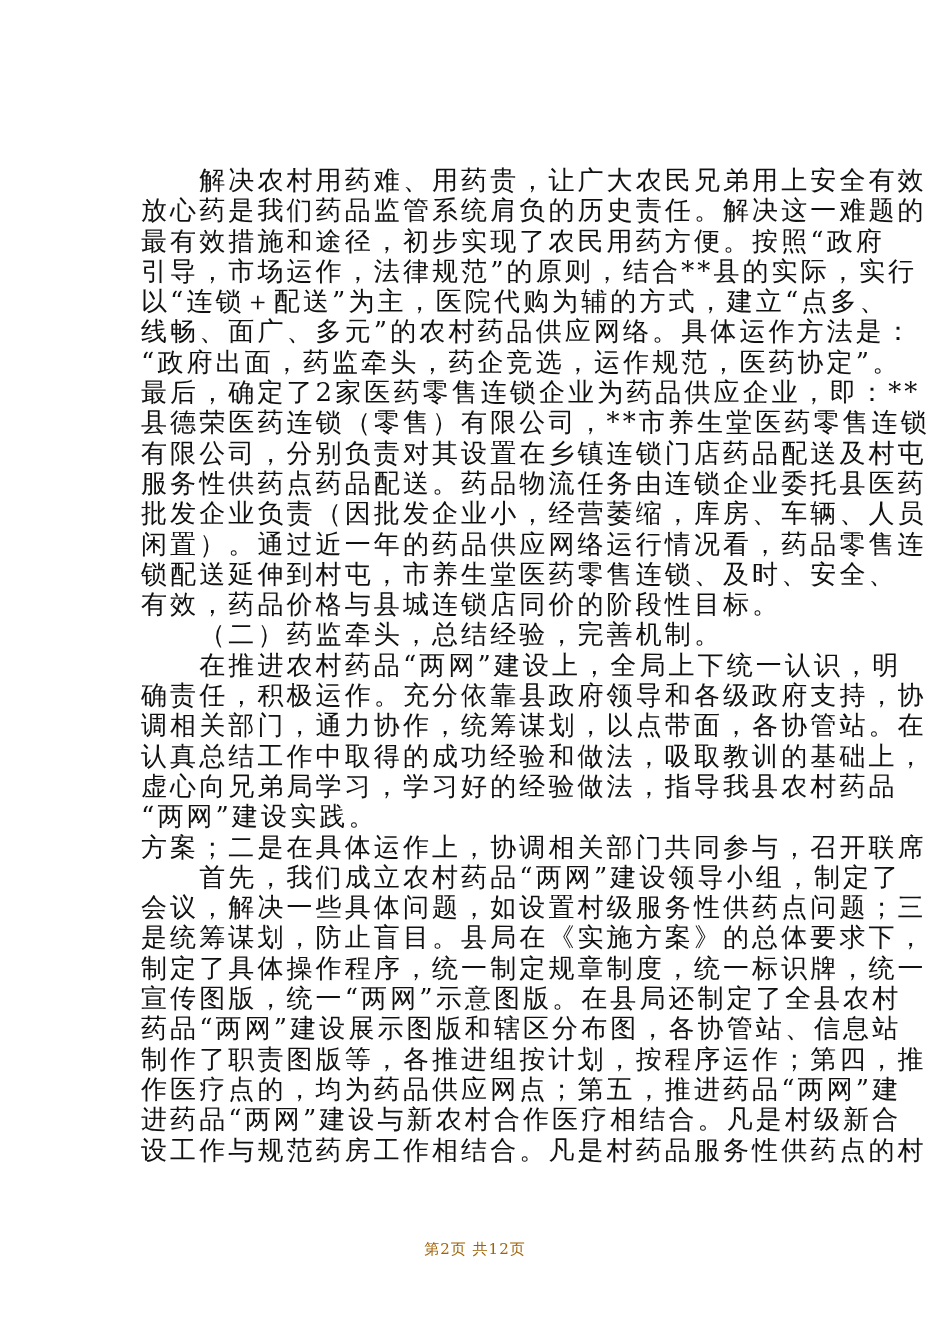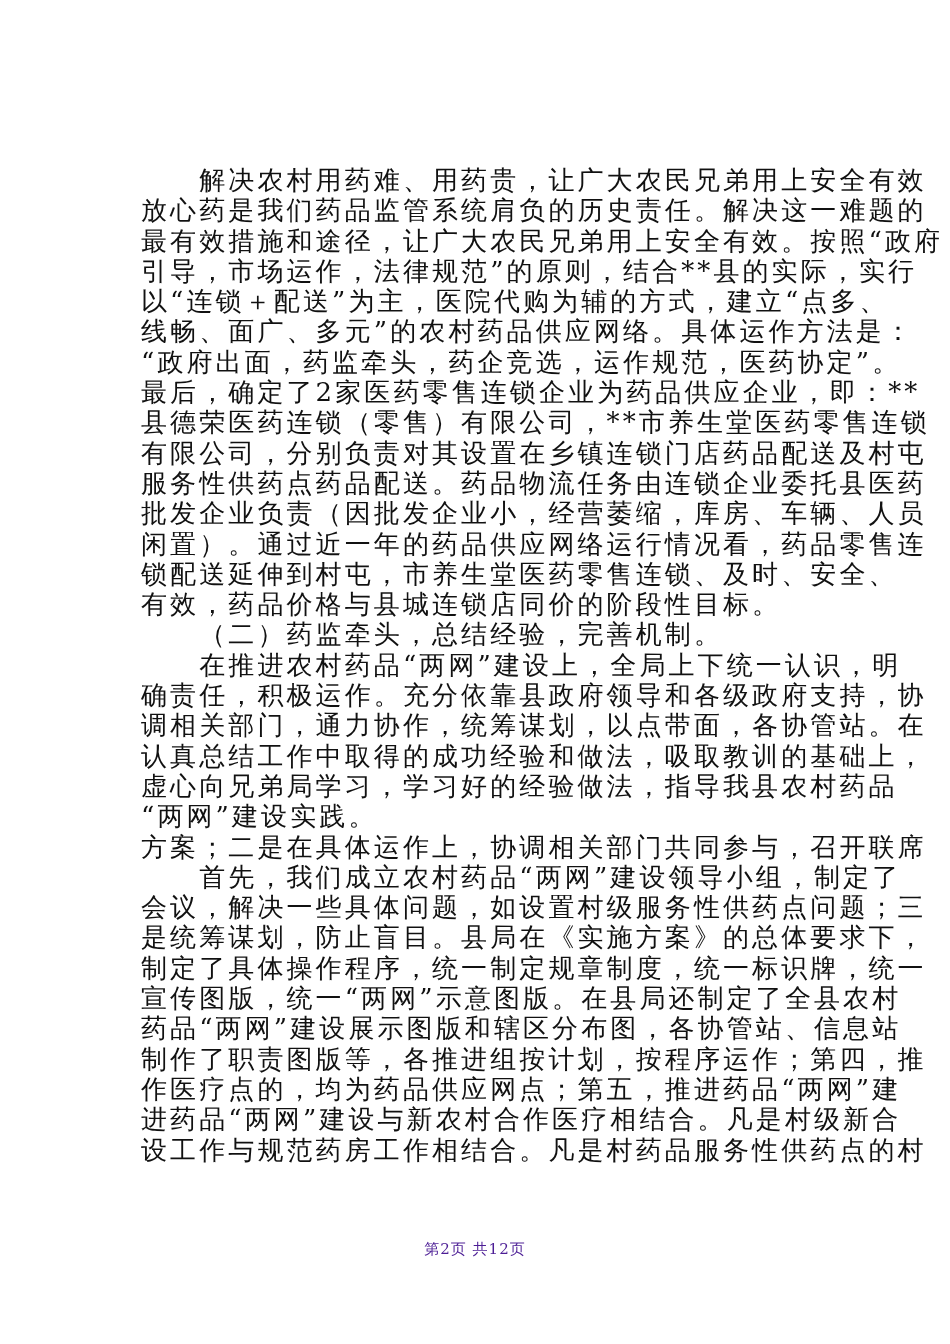--- a/index.html
+++ b/index.html
@@ -3,30 +3,30 @@
   <meta charset="utf-8">
   <style>
     html, body { margin: 0; padding: 0; background: #ffffff; }
     body { width: 950px; height: 1344px; position: relative; overflow: hidden;
            font-family: "DejaVu Serif", "Liberation Serif", serif; color: #111; }
     .page { position: absolute; left: 0; top: 0; width: 932px; height: 1344px; background: #fff; padding-left: 46px; }
     .body-text { position: absolute; left: 141px; top: 165px; width: 696px; }
     .line { height: 30.3px; line-height: 30.3px; font-size: 26px; white-space: nowrap;
             letter-spacing: 3.1px; overflow: visible; }
     .footer { position: absolute; left: 0; width: 950px; top: 1240px; text-align: center;
-              font-size: 15px; color: #4c1d95; letter-spacing: 1px; }
+              font-size: 15px; color: #a16207; letter-spacing: 1px; }
   </style>
 </head>
 <body>
 
 <div class="page">
   <div class="body-text" id="body-text">
       <div class="line">　　解决农村用药难、用药贵，让广大农民兄弟用上安全有效</div>
       <div class="line">放心药是我们药品监管系统肩负的历史责任。解决这一难题的</div>
-      <div class="line">最有效措施和途径，让广大农民兄弟用上安全有效。按照“政府</div>
+      <div class="line">最有效措施和途径，初步实现了农民用药方便。按照“政府</div>
       <div class="line">引导，市场运作，法律规范”的原则，结合**县的实际，实行</div>
       <div class="line">以“连锁＋配送”为主，医院代购为辅的方式，建立“点多、</div>
       <div class="line">线畅、面广、多元”的农村药品供应网络。具体运作方法是：</div>
       <div class="line">“政府出面，药监牵头，药企竞选，运作规范，医药协定”。</div>
       <div class="line">最后，确定了2家医药零售连锁企业为药品供应企业，即：**</div>
       <div class="line">县德荣医药连锁（零售）有限公司，**市养生堂医药零售连锁</div>
       <div class="line">有限公司，分别负责对其设置在乡镇连锁门店药品配送及村屯</div>
       <div class="line">服务性供药点药品配送。药品物流任务由连锁企业委托县医药</div>
       <div class="line">批发企业负责（因批发企业小，经营萎缩，库房、车辆、人员</div>
       <div class="line">闲置）。通过近一年的药品供应网络运行情况看，药品零售连</div>

